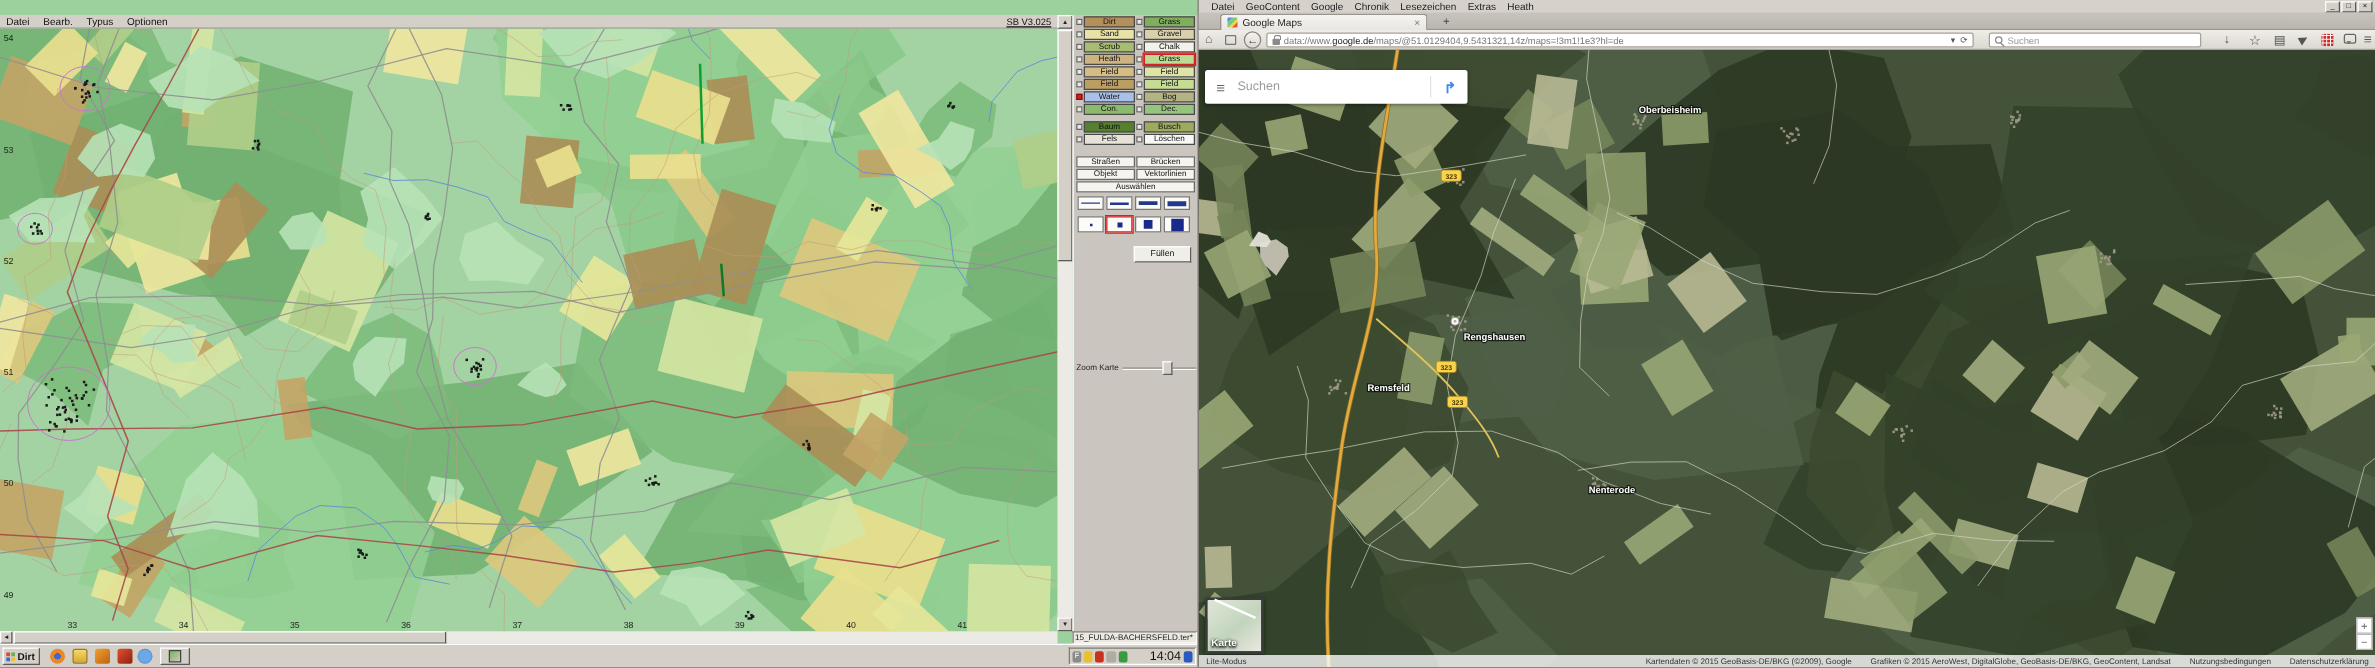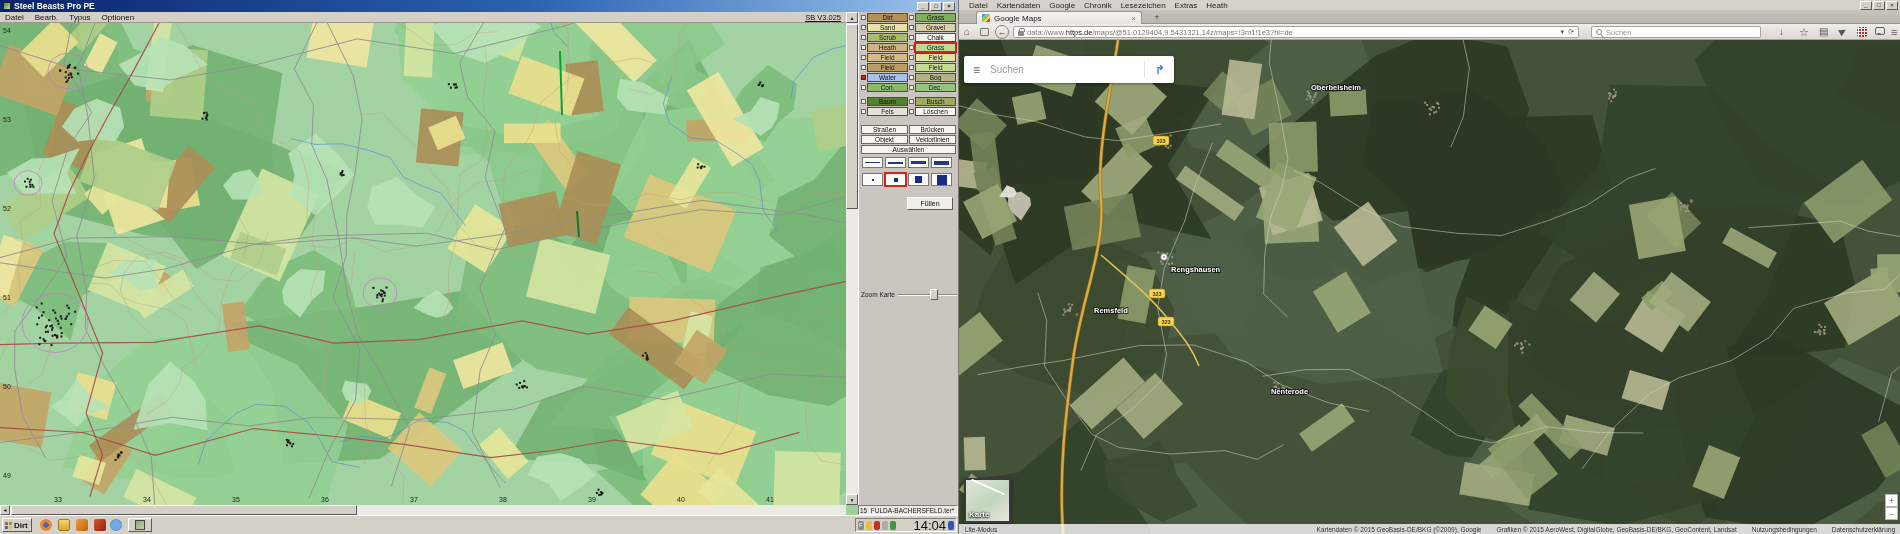--- a/index.html
+++ b/index.html
@@ -45,21 +45,21 @@
   
   #taskbar{left:0;top:515px;width:958px;height:19px;background:#d4d0c8;border-top:1px solid #fff;}
   #start-btn{position:absolute;left:2px;top:2px;width:30px;height:14px;display:flex;align-items:center;gap:2px;padding:0 2px;font-size:8px;font-weight:bold;color:#111;}
   .flag{display:inline-grid;grid-template-columns:3px 3px;grid-template-rows:3px 3px;gap:1px;}
   .flag i{display:block;}
   .ql{position:absolute;top:3px;width:12px;height:12px;border-radius:2px;}
   #tb-appbtn{position:absolute;left:118px;top:2px;width:24px;height:14px;display:flex;align-items:center;justify-content:center;}
   #tb-appbtn .mini{width:10px;height:10px;background:linear-gradient(135deg,#7ab060,#cfcab8);border:1px solid #444;}
   #tray{position:absolute;right:1px;top:2px;width:102px;height:14px;border:1px solid;border-color:#807c74 #fff #fff #807c74;display:flex;align-items:center;gap:2px;padding:0 2px;}
   .tri{width:9px;height:9px;border-radius:2px;font-size:6px;line-height:9px;text-align:center;color:#fff;}
-  #tb-clock{font-size:13px;color:#111;margin-left:16px;}
+  #tb-clock{font-size:10px;color:#111;margin-left:16px;}
 
   
   #ff{left:958px;top:0;width:942px;height:534px;background:#d6d2cb;border-left:1px solid #7a7670;}
   #ff-menubar{position:absolute;left:0;top:0;right:0;height:10px;display:flex;gap:9px;font-size:8px;color:#222;padding:1px 0 0 10px;}
   #ff-winbtns{position:absolute;right:2px;top:1px;display:flex;gap:1px;}
   #ff-tabs{position:absolute;top:10px;left:0;right:0;height:14px;background:linear-gradient(#c8c4bd,#bab5ad);border-bottom:1px solid #9a958c;}
   #ff-tab{position:absolute;left:17px;top:1px;width:166px;height:13px;background:linear-gradient(#f6f4f1,#e9e6e1);border:1px solid #9a958c;border-bottom:none;border-radius:3px 3px 0 0;display:flex;align-items:center;gap:4px;padding:0 5px;font-size:8px;color:#222;}
   #ff-favicon{width:8px;height:8px;border-radius:1px;background:linear-gradient(135deg,#4a90e2 25%,#7ec87e 25% 55%,#f2d24a 55% 75%,#e25a4a 75%);}
   #ff-tab .x{margin-left:auto;color:#777;font-size:8px;}
   #ff-newtab{position:absolute;left:190px;top:2px;width:16px;height:11px;text-align:center;font-size:9px;line-height:10px;color:#444;border-radius:2px;}
@@ -92,29 +92,20 @@
   #m-thumb .lbl{position:absolute;left:3px;bottom:2px;color:#fff;font-size:8px;font-weight:bold;text-shadow:0 0 2px #000,0 1px 2px #000;}
   #m-zoom{position:absolute;right:3px;bottom:14px;width:13px;}
   #m-zoom div{width:13px;height:13px;background:#fff;border:1px solid #b5b5b5;color:#666;font-size:9px;line-height:12px;text-align:center;}
   #m-attr{position:absolute;left:0;right:0;bottom:0;height:10px;background:rgba(255,255,255,.78);display:flex;align-items:center;justify-content:flex-end;gap:15px;font-size:6.5px;color:#333;padding:0 6px;white-space:nowrap;}
 </style>
 </head>
 <body>
 
 <div id="screen">
 
-  <div class="abs" id="sb-title">
-    <span class="appicon"></span>
-    <span>Steel Beasts Pro PE</span>
-    <span id="sb-winbtns">
-      <span class="wcb out">_</span>
-      <span class="wcb out">□</span>
-      <span class="wcb out">×</span>
-    </span>
-  </div>
 
   <div class="abs" id="sb-menubar">
     <span id="sb-menu-items" style="display:flex;gap:11px;">
         <span>Datei</span>
         <span>Bearb.</span>
         <span>Typus</span>
         <span>Optionen</span>
       </span>
     <span id="sb-version">SB V3.025</span>
   </div>
@@ -589,21 +580,21 @@
       <span class="tri" style="background:#b0aca4;"></span>
       <span class="tri" style="background:#3a9a40;"></span>
       <span id="tb-clock">14:04</span>
       <span class="tri" style="background:#2a5ac0;"></span>
     </span>
   </div>
 
   <div class="abs" id="ff">
     <div id="ff-menubar">
         <span>Datei</span>
-        <span>Kartendaten</span>
+        <span>GeoContent</span>
         <span>Google</span>
         <span>Chronik</span>
         <span>Lesezeichen</span>
         <span>Extras</span>
         <span>Heath</span>
       </div>
     <div id="ff-winbtns">
       <span class="wcb out">_</span>
       <span class="wcb out">□</span>
       <span class="wcb out">×</span>
@@ -617,21 +608,21 @@
       </div>
       <span id="ff-newtab">+</span>
     </div>
 
     <div id="ff-nav">
       <span class="navic" style="left:5px;">⌂</span>
       <span style="position:absolute;left:21px;top:4px;width:9px;height:8px;border:1.4px solid #777;border-radius:1px;"></span>
       <span id="ff-back">←</span>
       <div id="ff-urlbar">
         <span class="lockb"></span>
-        <span id="url-text"><span>data://www.</span><span class="dom">https.de</span><span>/maps/@51.0129404,9.5431321,14z/maps=!3m1!1e3?hl=de</span></span>
+        <span id="url-text"><span>data://www.</span><span class="dom">google.de</span><span>/maps/@51.0129404,9.5431321,14z/maps=!3m1!1e3?hl=de</span></span>
         <span class="uend">
           <span>▾</span>
           <span>⟳</span>
         </span>
       </div>
       <div id="ff-search">
         <span class="mag"></span>
         <span>Suchen</span>
       </div>
       <span class="tbic" style="left:820px;">↓</span>

